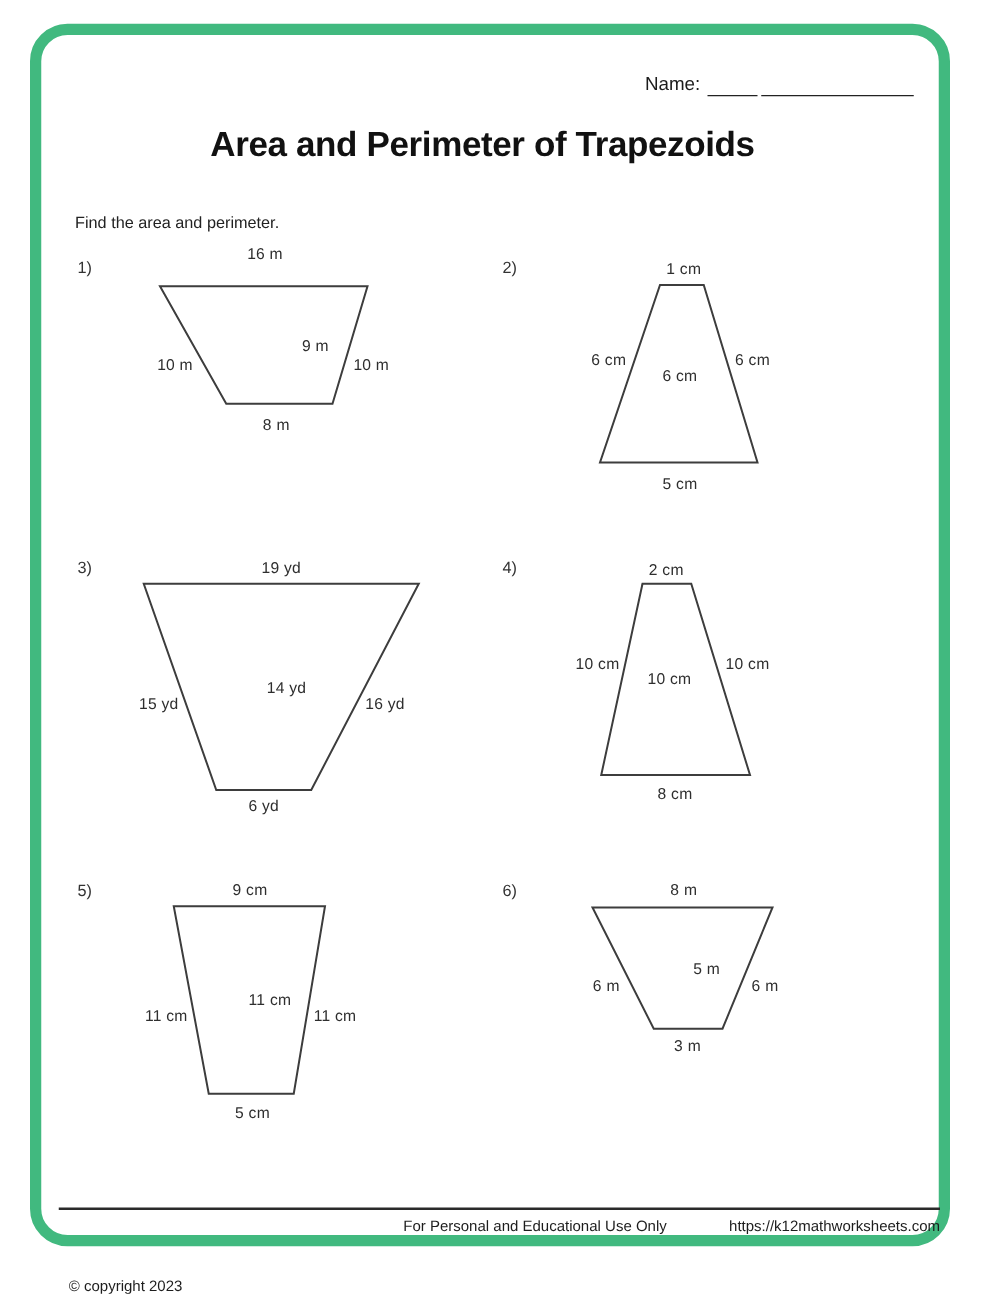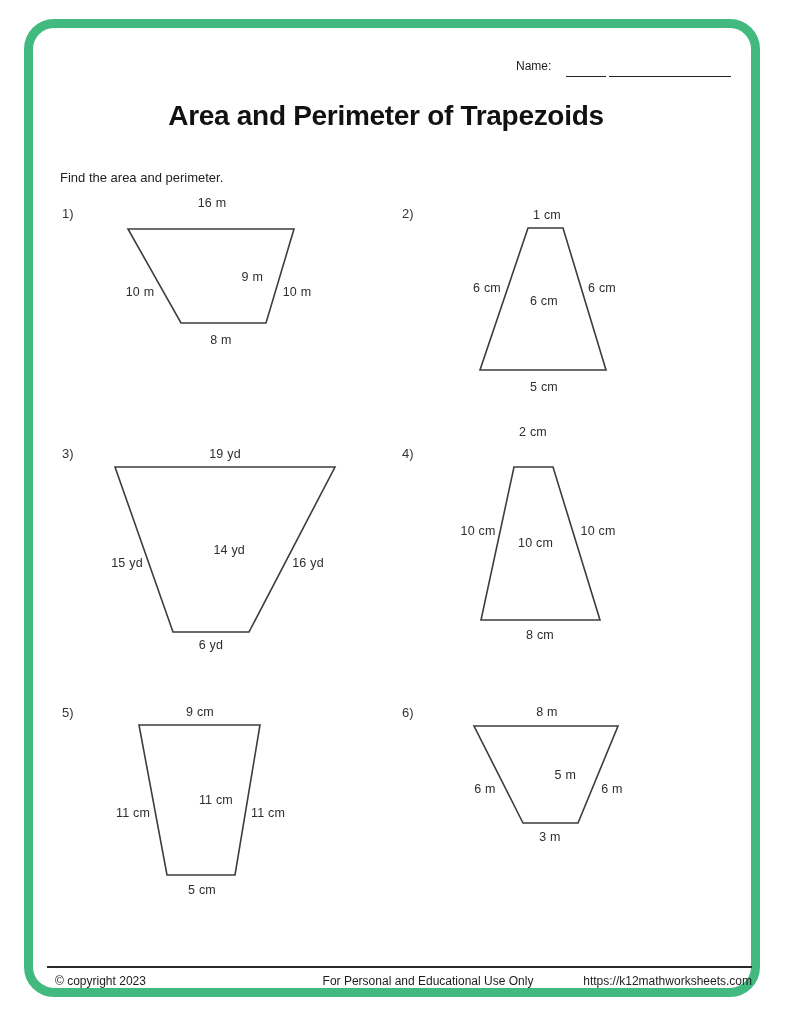--- a/index.html
+++ b/index.html
@@ -6,39 +6,39 @@
   html,body { margin:0; padding:0; background:#fff; }
   body {
     width:800px; height:1035px; position:relative; overflow:hidden;
     font-family:"Liberation Sans","DejaVu Sans",sans-serif; color:var(--ink);
   }
   .page-border {
     position:absolute; left:24px; top:19px; width:736px; height:978px;
     border:9px solid var(--accent); border-radius:30px; box-sizing:border-box;
     pointer-events:none;
   }
-  .name-label { position:absolute; left:516px; top:59px; font-size:12px; color:#1c1c1c; }
+  .name-label { position:absolute; left:516px; top:59px; font-size:15px; color:#1c1c1c; }
   .name-line  { position:absolute; top:76px; height:1.3px; background:#222; }
   .name-line.seg1 { left:566px; width:40px; }
   .name-line.seg2 { left:609px; width:122px; }
   .title {
     position:absolute; left:0; top:100px; width:772px; text-align:center;
     font-size:28px; font-weight:700; color:#111; letter-spacing:-0.3px;
   }
   .instruction { position:absolute; left:60px; top:170px; font-size:13px; color:#222; }
   .pnum { position:absolute; font-size:13px; color:#333; }
   .shape { position:absolute; }
   .shape polygon { fill:#fff; stroke:var(--line); stroke-width:1.6; stroke-linejoin:miter; }
   .shape line { stroke:#616161; stroke-width:1.3; stroke-dasharray:1.8 2.8; }
   .mlabel { position:absolute; font-size:12.5px; color:var(--ink); white-space:nowrap; letter-spacing:0.2px; }
   .c { transform:translateX(-50%); }
   .r { transform:translateX(-100%); }
   .footer-rule { position:absolute; left:47px; top:966px; width:705px; height:1.6px; background:#2a2a2a; }
   .footer-text { position:absolute; top:974px; font-size:12px; color:#1d1d1d; }
-  .footer-left   { left:55px; }
+  .footer-left   { left:55px;margin-top:48px; }
   .footer-center { left:400px; transform:translateX(-50%);margin-left:28px; }
   .footer-right  { right:48px; }
 </style>
 </head>
 <body>
 
 <div class="page-border"></div>
 
 <div class="name-label">Name:</div>
 <div class="name-line seg1"></div>
@@ -78,21 +78,21 @@
 <div class="mlabel c" style="left:127px; top:556px;">15 yd</div>
 <div class="mlabel r" style="left:245px; top:543px;">14 yd</div>
 <div class="mlabel c" style="left:308px; top:556px;">16 yd</div>
 <div class="mlabel c" style="left:211px; top:638px;">6 yd</div>
 
 <div class="pnum" style="left:402px; top:446px;">4)</div>
 <svg class="shape" style="left:473px; top:459px;" width="135" height="169" viewBox="0 0 135 169">
   <line x1="41" y1="8" x2="41" y2="161"></line>
   <polygon points="41,8 80,8 127,161 8,161"></polygon>
 </svg>
-<div class="mlabel c" style="left:533px; top:425px;">2 cm</div>
+<div class="mlabel c" style="left:533px; top:449px;">2 cm</div>
 <div class="mlabel c" style="left:478px; top:524px;">10 cm</div>
 <div class="mlabel" style="left:518px; top:536px;">10 cm</div>
 <div class="mlabel c" style="left:598px; top:524px;">10 cm</div>
 <div class="mlabel c" style="left:540px; top:628px;">8 cm</div>
 
 <div class="pnum" style="left:62px; top:705px;">5)</div>
 <svg class="shape" style="left:131px; top:717px;" width="137" height="166" viewBox="0 0 137 166">
   <line x1="103" y1="8" x2="103" y2="158"></line>
   <polygon points="8,8 129,8 104,158 36,158"></polygon>
 </svg>

